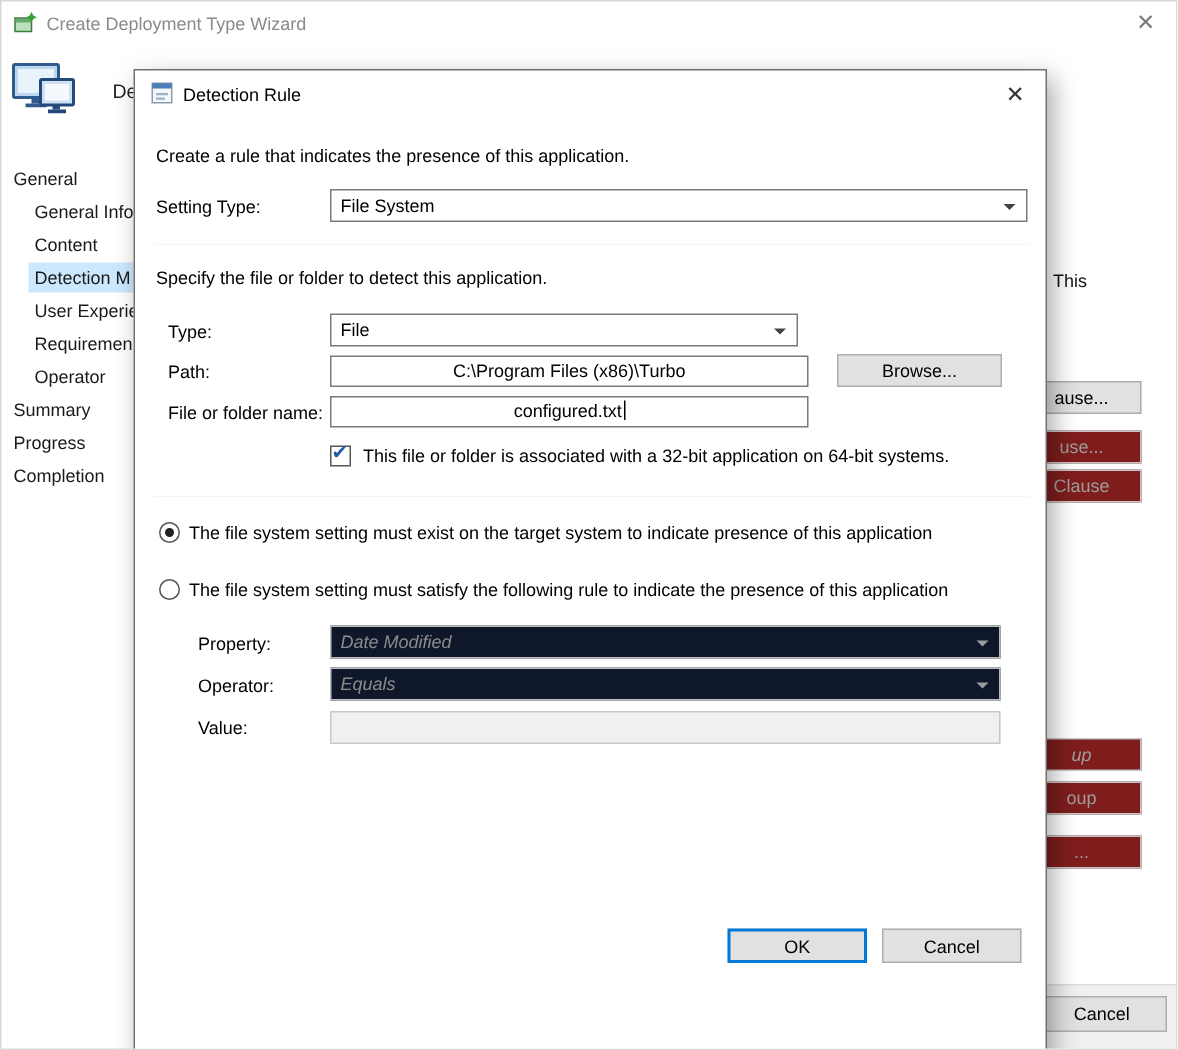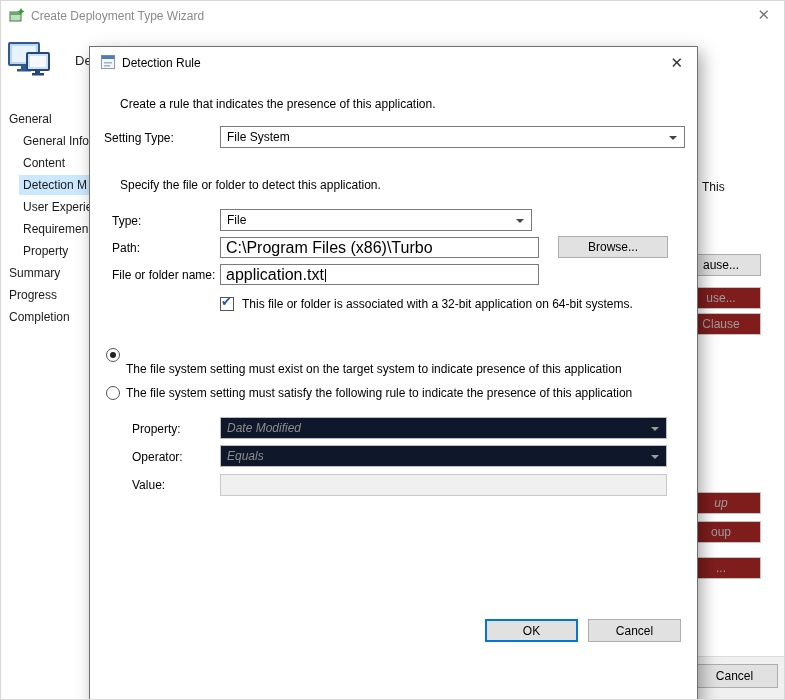--- a/index.html
+++ b/index.html
@@ -25,32 +25,32 @@
          display:flex; align-items:center; justify-content:center; white-space:nowrap; overflow:hidden; }
   .btn.disabled { color:#9d9d9d; border-color:#c6c6c6; background:#7f1d1d; }
   .btn.default { border:2px solid #0078d7; }
 
   
   .dialog { position:absolute; left:88px; top:45px; width:609px; height:660px; background:#fff;
             border:1px solid #707070; box-shadow:4px 6px 16px rgba(0,0,0,0.35); z-index:10; }
   .dlg-icon { position:absolute; left:10px; top:7px; }
   .dlg-title { position:absolute; left:32px; top:9px; font-size:12px; color:#000; white-space:nowrap; }
   .dlg-close { position:absolute; right:14px; top:7px; font-size:15px; color:#333; }
-  .dlg-text { position:absolute; font-size:12px; color:#000; white-space:nowrap;margin-left:16px; }
+  .dlg-text { position:absolute; font-size:12px; color:#000; white-space:nowrap; }
   .lbl { position:absolute; font-size:12px; color:#000; line-height:16px; white-space:nowrap; }
 
   .combo { position:absolute; height:22px; background:#fff; border:1px solid #7a7a7a; line-height:20px;
            padding:0 22px 0 6px; font-size:12px; white-space:nowrap; overflow:hidden; }
   .combo .chev { position:absolute; right:7px; top:9px; width:0; height:0;
                  border-left:4px solid transparent; border-right:4px solid transparent; border-top:4px solid #444; }
   .combo.disabled { background:#0f172a; border-color:#bdbdbd; color:#8c8c8c;font-style:italic; }
   .combo.disabled .chev { border-top-color:#9c9c9c; }
 
   .tinput { position:absolute; height:21px; background:#fff; border:1px solid #7a7a7a; line-height:19px;
-            padding:0 5px; font-size:16px; white-space:nowrap; overflow:hidden; }
+            padding:0 5px; font-size:12px; white-space:nowrap; overflow:hidden;text-align:center; }
   .tinput.disabled { background:#f0f0f0; border-color:#c9c9c9; }
   .caret { display:inline-block; width:0; border-left:1px solid #000; height:13px; vertical-align:-2px; margin-left:1px; }
 
   .cb { position:absolute; width:14px; height:14px; border:1px solid #555; background:#fff; }
   .cb .check { position:absolute; left:0px; top:-3px; font-size:13px; color:#1e5aa8; line-height:14px; }
   .radio { position:absolute; width:14px; height:14px; border:1px solid #555; border-radius:50%; background:#fff; }
   .radio .dot { position:absolute; left:3px; top:3px; width:6px; height:6px; border-radius:50%; background:#222; }
 
   .sep { position:absolute; height:1px; background:#d5d5d5; border-bottom:1px solid #fff; }
 </style>
@@ -83,21 +83,21 @@
   </span>
   <div class="wiz-header-partial">De</div>
   <div class="wiz-this-partial">This</div>
 
   <div class="side-item" style="left:8px;  top:108px;">General</div>
   <div class="side-item" style="left:22px; top:130px;">General Info</div>
   <div class="side-item" style="left:22px; top:152px;">Content</div>
   <div class="side-item sel" style="top:174px;">Detection M</div>
   <div class="side-item" style="left:22px; top:196px;">User Experie</div>
   <div class="side-item" style="left:22px; top:218px;">Requiremen</div>
-  <div class="side-item" style="left:22px; top:240px;">Property</div>
+  <div class="side-item" style="left:22px; top:240px;">Operator</div>
   <div class="side-item" style="left:8px;  top:262px;">Summary</div>
   <div class="side-item" style="left:8px;  top:284px;">Progress</div>
   <div class="side-item" style="left:8px;  top:306px;">Completion</div>
 
   <div class="sidebar-divider"></div>
 
   <div class="btn" style="left:680px; top:253px; width:80px; height:22px;">ause...</div>
   <div class="btn disabled" style="left:680px; top:286px; width:80px; height:22px;">use...</div>
   <div class="btn disabled" style="left:680px; top:312px; width:80px; height:22px;">Clause</div>
   <div class="btn disabled" style="left:680px; top:491px; width:80px; height:22px;font-style:italic;">up</div>
@@ -141,34 +141,34 @@
     </div>
 
     <div class="lbl" style="left:22px; top:193px;">Path:</div>
     <div class="tinput" style="left:130px; top:190px; width:319px;">
       <span>C:\Program Files (x86)\Turbo</span>
     </div>
     <div class="btn" style="left:468px; top:189px; width:110px; height:22px;">Browse...</div>
 
     <div class="lbl" style="left:22px; top:220px;">File or folder name:</div>
     <div class="tinput" style="left:130px; top:217px; width:319px;">
-      <span>application.txt</span><span class="caret"></span>
+      <span>configured.txt</span><span class="caret"></span>
     </div>
 
     <div class="cb" style="left:130px; top:250px;">
       <span class="check">✔</span>
     </div>
     <div class="lbl" style="left:152px; top:249px;">This file or folder is associated with a 32-bit application on 64-bit systems.</div>
 
     <div class="sep" style="left:12px; top:284px; width:584px;"></div>
 
     <div class="radio" style="left:16px; top:301px;">
       <span class="dot"></span>
     </div>
-    <div class="lbl" style="left:36px; top:300px;margin-top:14px;">The file system setting must exist on the target system to indicate presence of this application</div>
+    <div class="lbl" style="left:36px; top:300px;">The file system setting must exist on the target system to indicate presence of this application</div>
 
     <div class="radio" style="left:16px; top:339px;"></div>
     <div class="lbl" style="left:36px; top:338px;">The file system setting must satisfy the following rule to indicate the presence of this application</div>
 
     <div class="lbl" style="left:42px; top:374px;">Property:</div>
     <div class="combo disabled" style="left:130px; top:370px; width:447px;">
       <span>Date Modified</span>
       <span class="chev"></span>
     </div>
 

